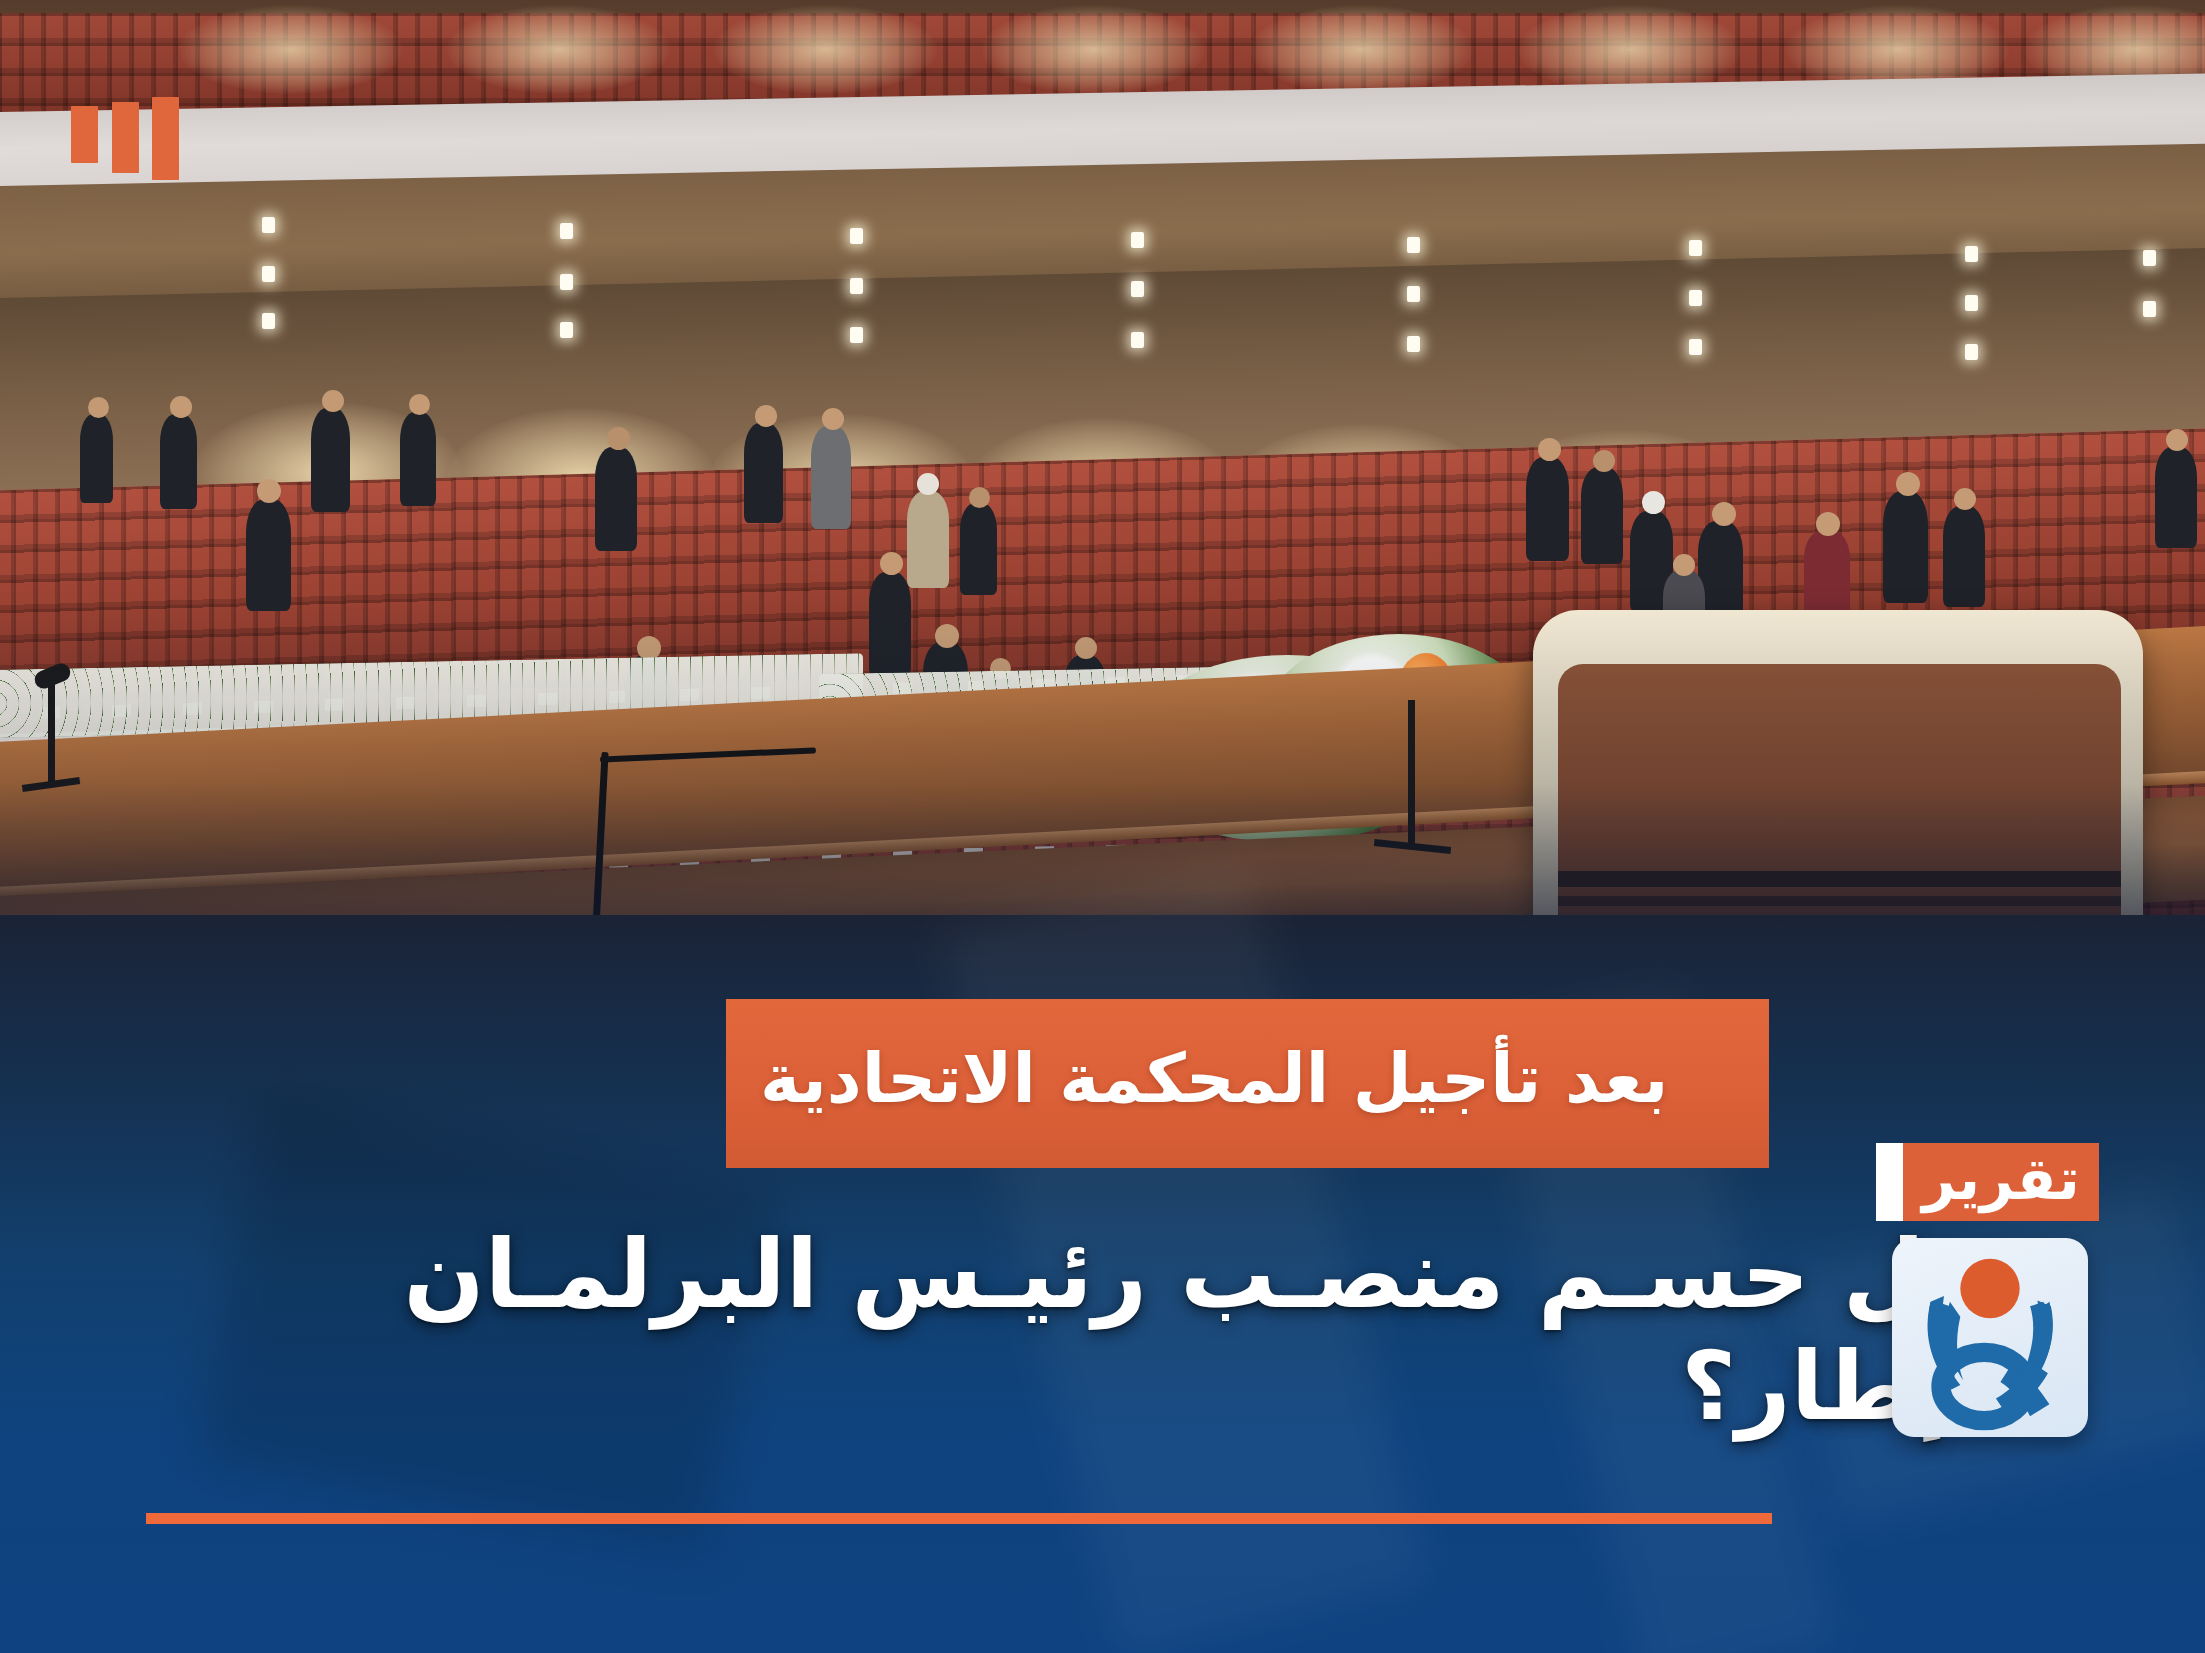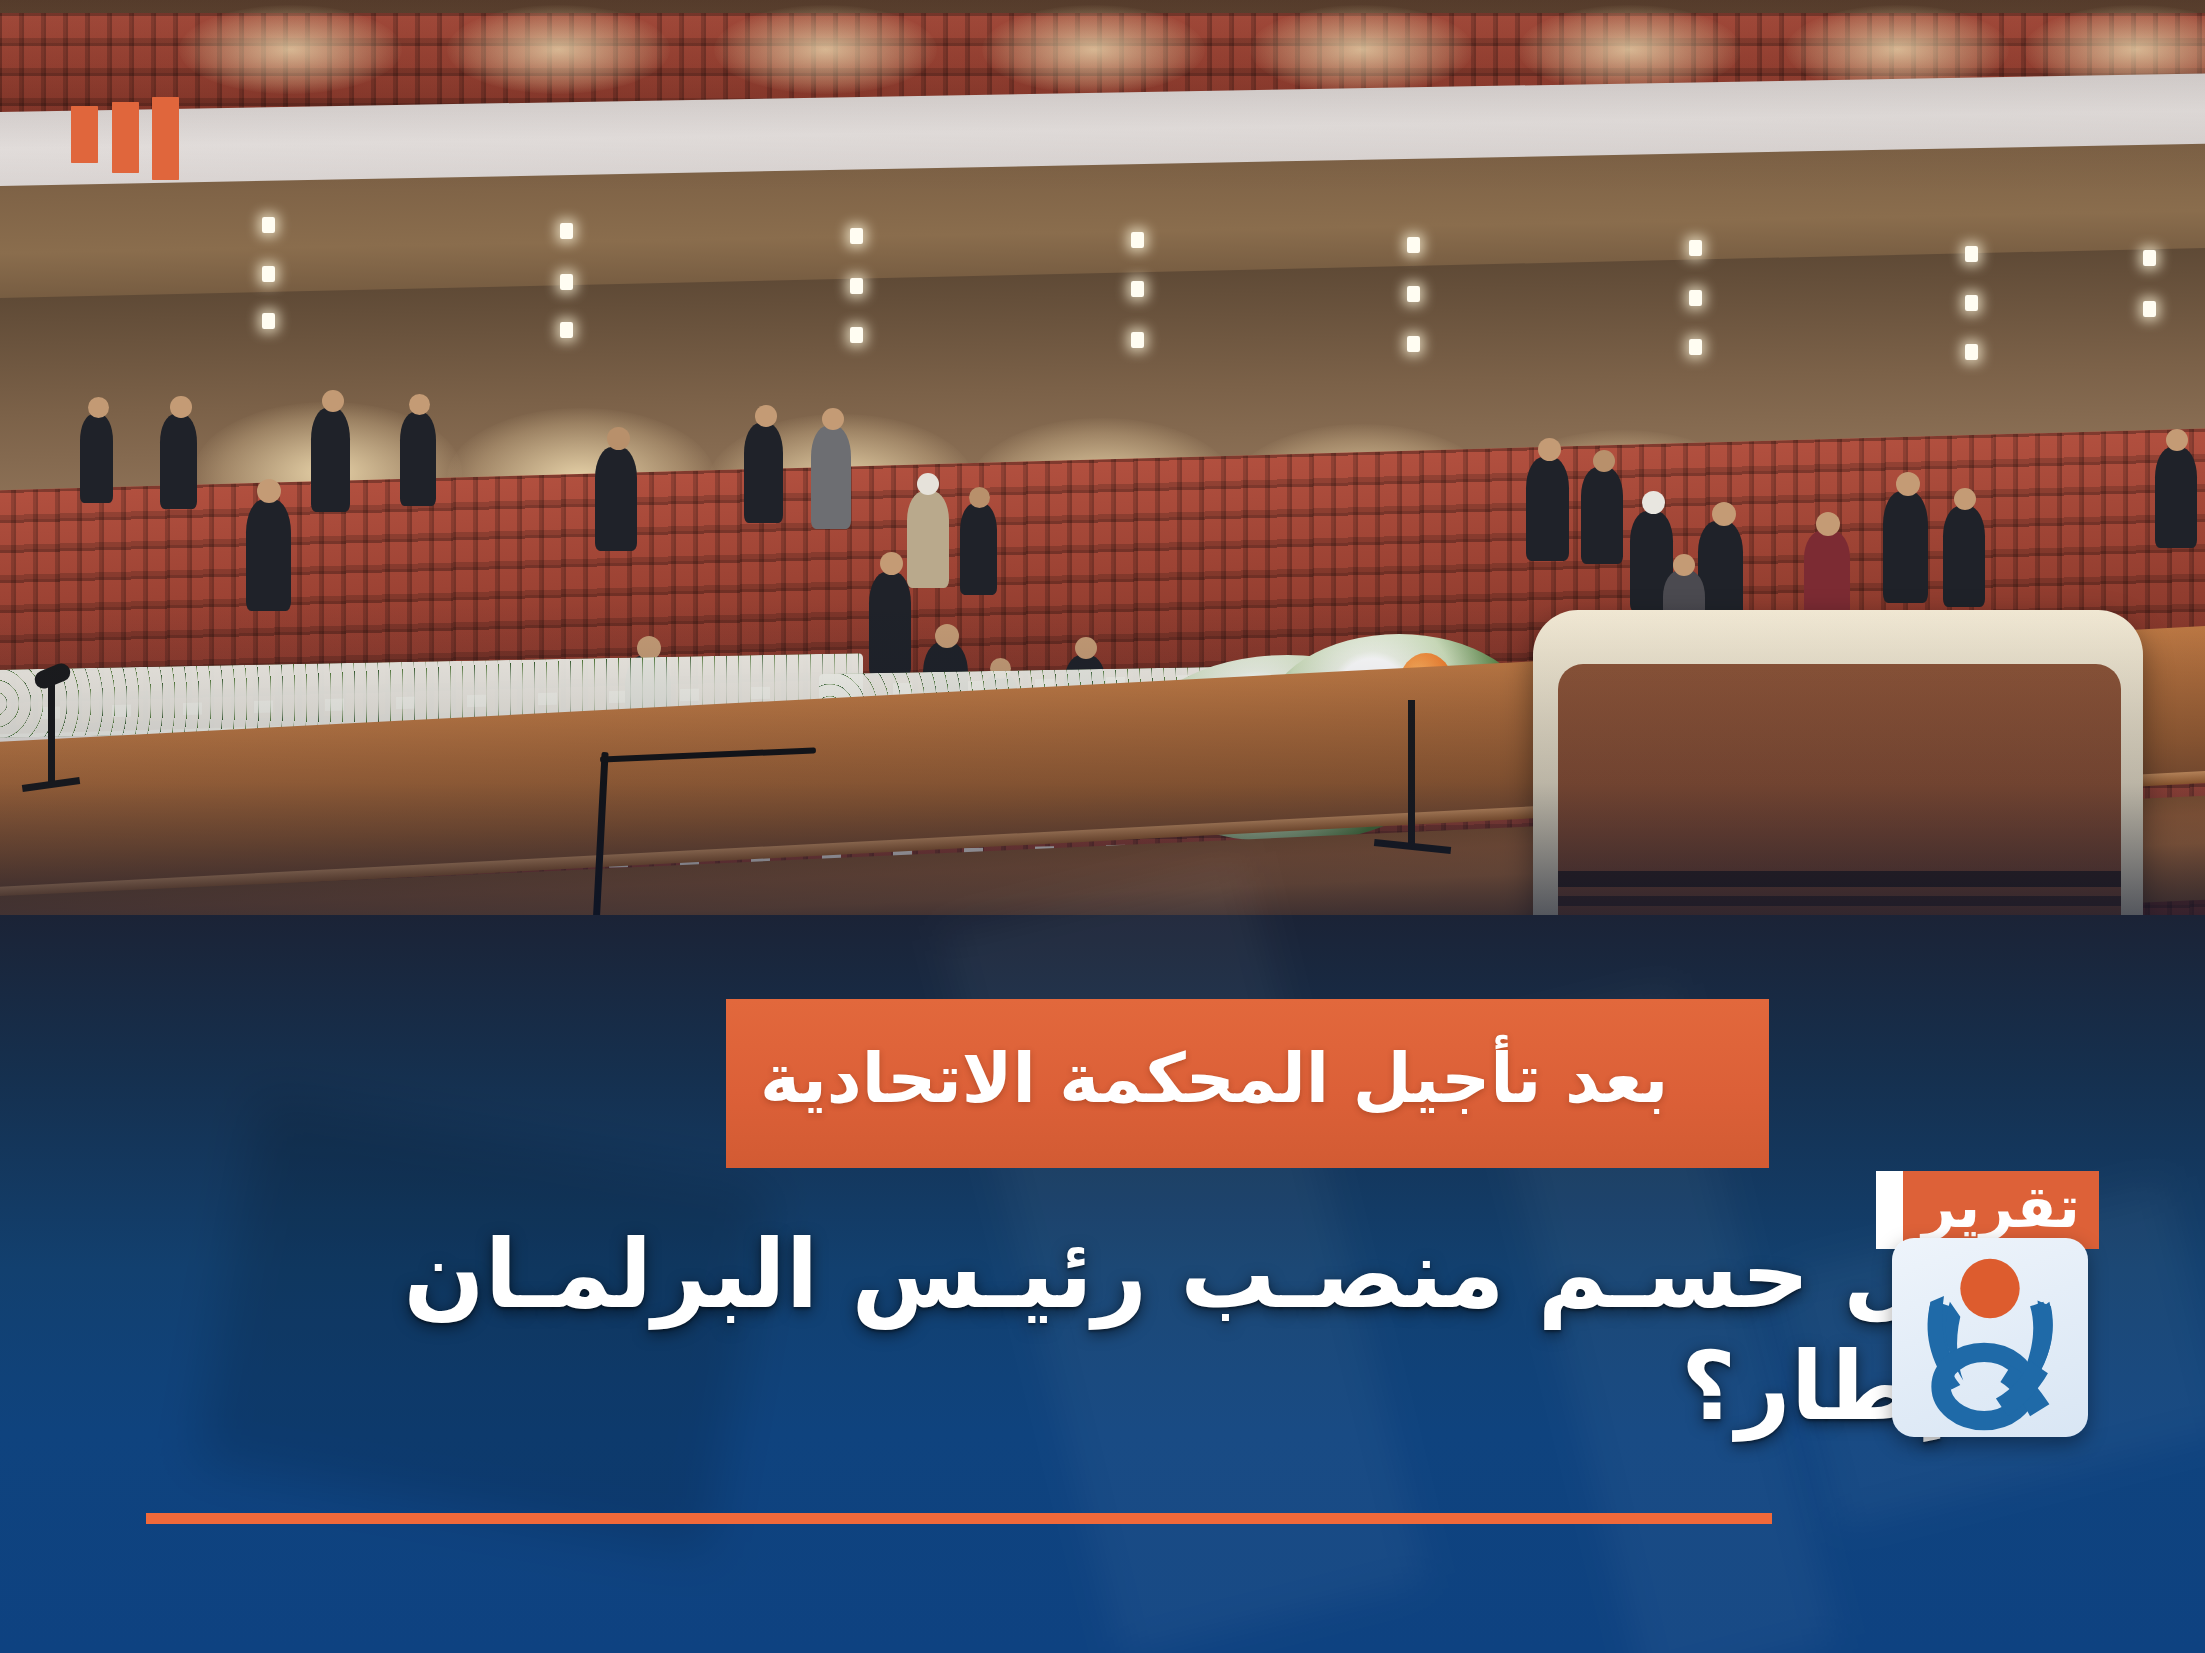--- a/index.html
+++ b/index.html
@@ -116,21 +116,21 @@
   #headline{position:absolute;right:179px;top:1218px;width:1734px;text-align:right;}
   #headline .l{display:block;color:#ffffff;font-size:95px;font-weight:700;line-height:1.18;
     letter-spacing:-0.7px;text-shadow:0 3.7px 15px rgba(0,0,0,.55),0 1.5px 3px rgba(0,0,0,.4);}
 
   
   #underline{position:absolute;left:146px;top:1513px;width:1626px;height:11px;
     background:linear-gradient(90deg,#f06a33 0%,#ef6a34 60%,#e9js 100%);
     background-color:#f0693a;}
 
   
-  #reportbadge{position:absolute;left:1876px;top:1143px;width:223px;height:78px;display:flex;margin-top:28px;}
+  #reportbadge{position:absolute;left:1876px;top:1143px;width:223px;height:78px;display:flex;}
   #reportbadge .chip{flex:0 0 196px;height:100%;background:#dd6138;
     display:flex;align-items:center;justify-content:center;}
   #reportbadge .chip span{color:#fff;font-size:58px;font-weight:700;line-height:1;letter-spacing:-0.7px;
     padding-bottom:6px;}
   #reportbadge .wbar{flex:1 1 auto;height:100%;background:#ffffff;}
 
   #logobox{position:absolute;left:1892px;top:1238px;width:196px;height:199px;border-radius:22px;
     background:linear-gradient(160deg,#eef4fb 0%,#e2ecf7 55%,#d9e6f4 100%);
     box-shadow:0 7.4px 19.4px rgba(0,0,0,.35);}
   #logobox svg{position:absolute;inset:0;width:100%;height:100%;}

